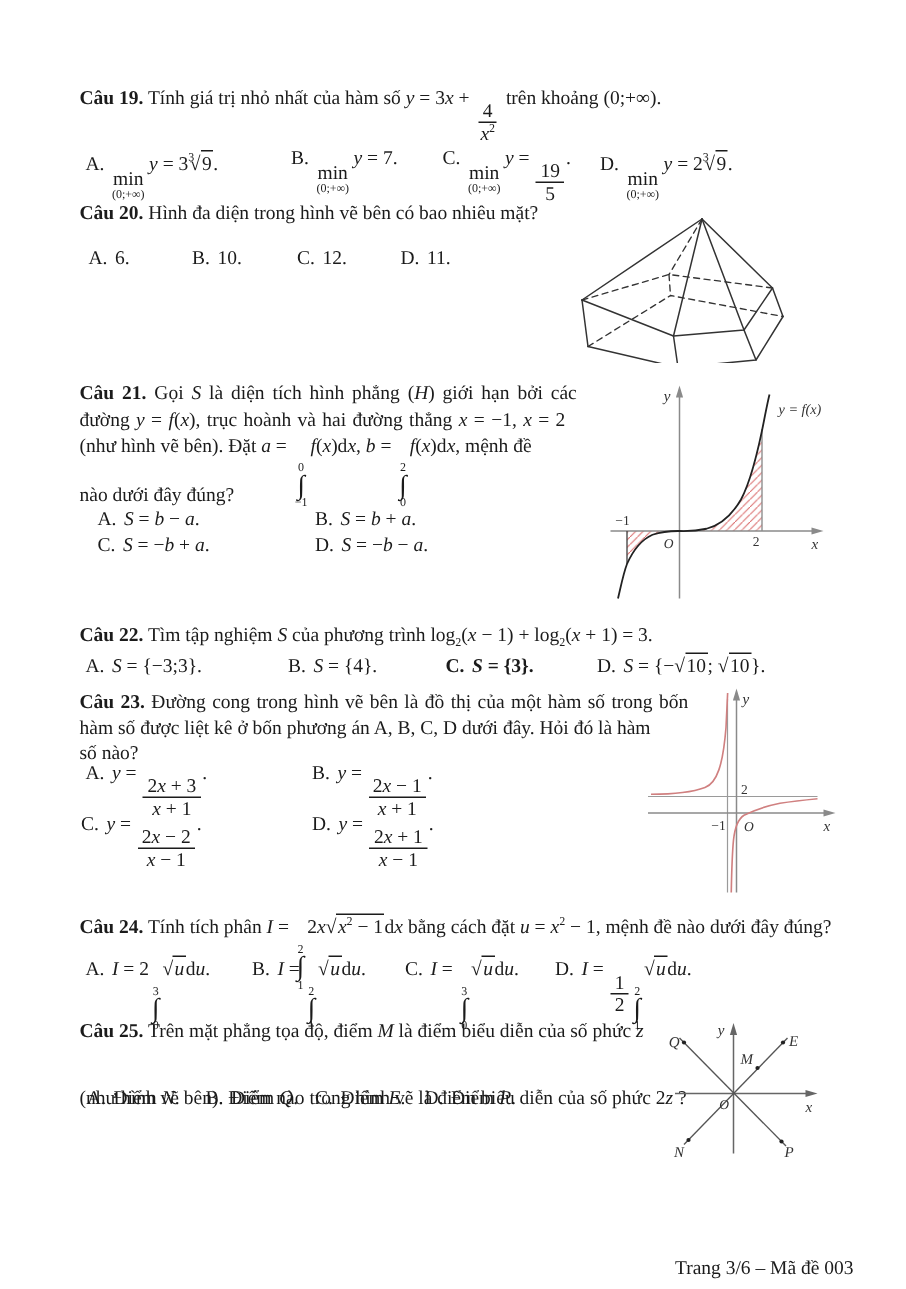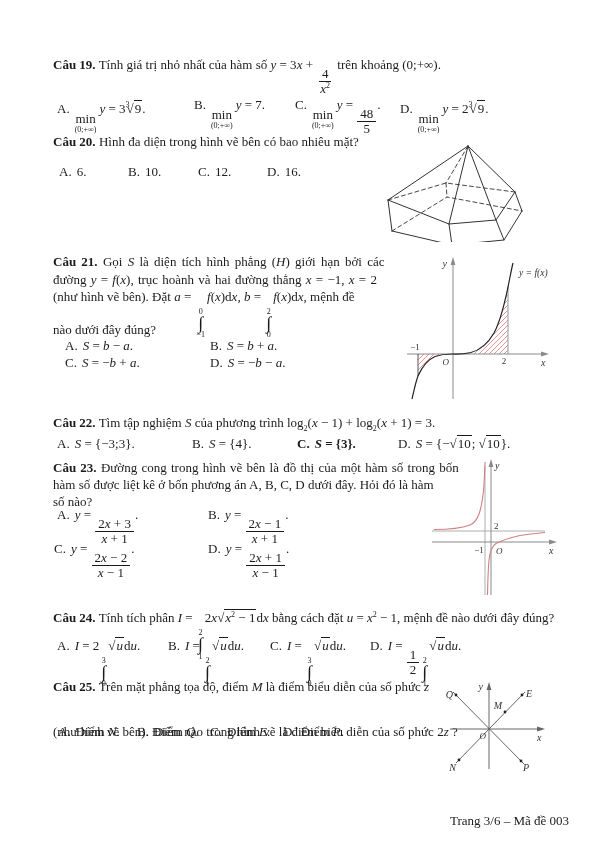--- a/index.html
+++ b/index.html
@@ -25,21 +25,21 @@
   .ig .il{font-size:8px;line-height:1;}
   .ig .is{font-size:18px;line-height:0.85;}
   
   .mn{display:inline-flex;flex-direction:column;align-items:center;vertical-align:-10px;
       line-height:1;margin-right:3px;}
   .mn .mnt{font-size:13px;line-height:1.05;}
   .mn .mnb{font-size:8px;line-height:1.1;}
   
   .rbar{border-top:1px solid #1b1b1b;padding:0 1px;}
   .ridx{font-size:8px;vertical-align:6px;margin-right:-3px;}
-  .footer{position:absolute;top:813px;right:35px;font-size:13px;}
+  .footer{position:absolute;top:837px;right:35px;font-size:13px;}
   svg text{font-family:"Liberation Serif","DejaVu Serif",serif;}
   .ws2{word-spacing:2px;}
   .ws1{word-spacing:1px;text-align:center;}
 </style>
 </head>
 <body>
 
 <div class="qline" style="left:53px;top:56px;">
   <b class="qnum">Câu 19.</b>
   <span>Tính giá trị nhỏ nhất của hàm số <i>y</i> = 3<i>x</i> + <span class="fr">
@@ -52,36 +52,36 @@
         <span class="mnb">(0;+∞)</span>
       </span><i>y</i> = 3<span class="ridx">3</span>√<span class="rbar">9</span>.</span></span>
 <span class="opt" style="left:194px;top:96px;"><span class="olab">B.</span><span><span class="mn">
         <span class="mnt">min</span>
         <span class="mnb">(0;+∞)</span>
       </span><i>y</i> = 7.</span></span>
 <span class="opt" style="left:295px;top:96px;"><span class="olab">C.</span><span><span class="mn">
         <span class="mnt">min</span>
         <span class="mnb">(0;+∞)</span>
       </span><i>y</i> = <span class="fr">
-        <span class="fn">48</span>
+        <span class="fn">19</span>
         <span class="fd">5</span>
       </span>.</span></span>
 <span class="opt" style="left:400px;top:96px;"><span class="olab">D.</span><span><span class="mn">
         <span class="mnt">min</span>
         <span class="mnb">(0;+∞)</span>
       </span><i>y</i> = 2<span class="ridx">3</span>√<span class="rbar">9</span>.</span></span>
 
 <div class="qline" style="left:53px;top:133px;">
   <b class="qnum">Câu 20.</b>
   <span>Hình đa diện trong hình vẽ bên có bao nhiêu mặt?</span>
 </div>
 <span class="opt" style="left:59px;top:163px;"><span class="olab">A.</span><span>6.</span></span>
 <span class="opt" style="left:128px;top:163px;"><span class="olab">B.</span><span>10.</span></span>
 <span class="opt" style="left:198px;top:163px;"><span class="olab">C.</span><span>12.</span></span>
-<span class="opt" style="left:267px;top:163px;"><span class="olab">D.</span><span>16.</span></span>
+<span class="opt" style="left:267px;top:163px;"><span class="olab">D.</span><span>11.</span></span>
 
 <svg class="abs" style="left:378px;top:140px;" width="190" height="102" viewBox="0 0 190 102">
   <g stroke="#333" stroke-width="1" fill="none" stroke-linejoin="round" stroke-linecap="round">
 
     <path d="M90,6 L10,60"></path>
     <path d="M90,6 L71,84"></path>
     <path d="M90,6 L118,80"></path>
     <path d="M90,6 L137,52"></path>
 
     <path d="M10,60 L71,84 L118,80 L137,52"></path>

